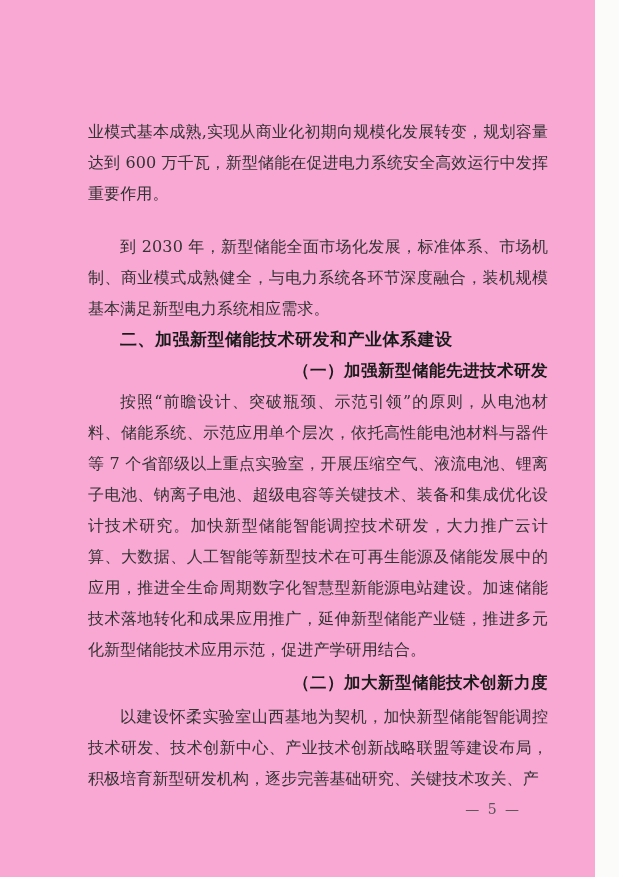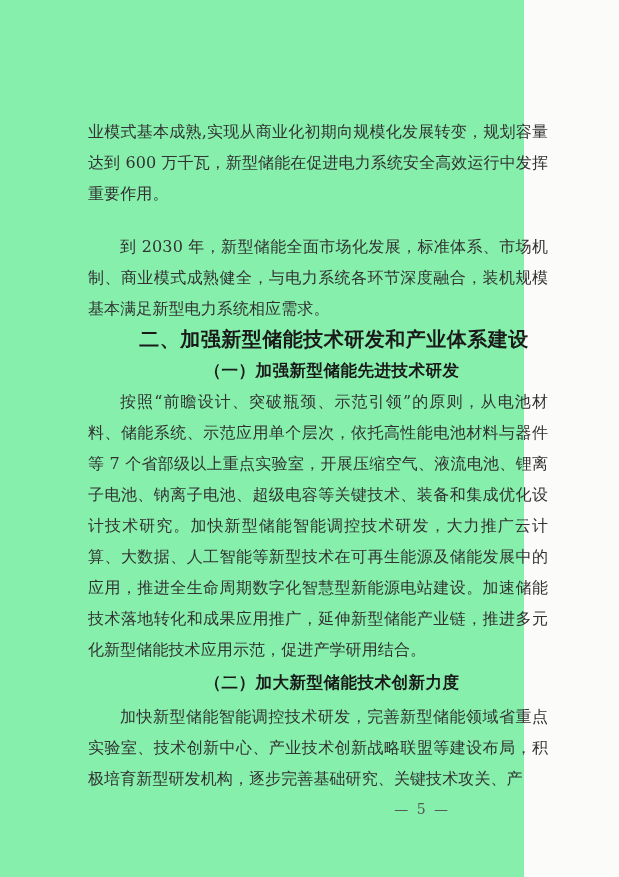--- a/index.html
+++ b/index.html
@@ -8,23 +8,23 @@
   }
   body {
     width: 619px;
     height: 877px;
     background: #fbfbfa;
     overflow: hidden;
     font-family: "DejaVu Serif", serif;
   }
   .page {
     position: relative;
-    width: 524px;
+    width: 595px;
     height: 877px;
-    background: #86efac;
+    background: #f9a8d4;
     box-sizing: border-box;
     padding: 116px 71px 0 88px;
     color: #333333;
   }
   .doc-body {
     width: 460px;
   }
   .para {
     margin: 0;
     font-size: 16px;
@@ -38,36 +38,36 @@
     text-indent: 32px;
   }
   .para.gap-top {
     margin-top: 22px;
   }
   .heading-1 {
     margin: 0;
     padding-left: 32px;
     font-family: "DejaVu Sans", sans-serif;
     font-weight: bold;
-    font-size: 20px;
+    font-size: 17px;
     line-height: 31px;
     letter-spacing: 0.5px;
     color: #1a1a1a;
-    text-align: center;
+    text-align: left;
   }
   .heading-2 {
     margin: 0;
     padding-left: 28px;
     font-family: "DejaVu Serif", serif;
     font-weight: bold;
     font-size: 16.5px;
     line-height: 31px;
     letter-spacing: 0.5px;
     color: #1a1a1a;
-    text-align: center;
+    text-align: right;
   }
   .heading-2.gap-top-sm {
     margin-top: 2px;
   }
   .para.gap-top-sm {
     margin-top: 3px;
   }
   .page-number {
     position: absolute;
     top: 799px;
@@ -90,18 +90,18 @@
     <p class="para indent gap-top">到 2030 年，新型储能全面市场化发展，标准体系、市场机制、商业模式成熟健全，与电力系统各环节深度融合，装机规模基本满足新型电力系统相应需求。</p>
 
     <h2 class="heading-1">二、加强新型储能技术研发和产业体系建设</h2>
 
     <h3 class="heading-2">（一）加强新型储能先进技术研发</h3>
 
     <p class="para indent">按照“前瞻设计、突破瓶颈、示范引领”的原则，从电池材料、储能系统、示范应用单个层次，依托高性能电池材料与器件等 7 个省部级以上重点实验室，开展压缩空气、液流电池、锂离子电池、钠离子电池、超级电容等关键技术、装备和集成优化设计技术研究。加快新型储能智能调控技术研发，大力推广云计算、大数据、人工智能等新型技术在可再生能源及储能发展中的应用，推进全生命周期数字化智慧型新能源电站建设。加速储能技术落地转化和成果应用推广，延伸新型储能产业链，推进多元化新型储能技术应用示范，促进产学研用结合。</p>
 
     <h3 class="heading-2 gap-top-sm">（二）加大新型储能技术创新力度</h3>
 
-    <p class="para indent gap-top-sm">加快新型储能智能调控技术研发，完善新型储能领域省重点实验室、技术创新中心、产业技术创新战略联盟等建设布局，积极培育新型研发机构，逐步完善基础研究、关键技术攻关、产</p>
+    <p class="para indent gap-top-sm">以建设怀柔实验室山西基地为契机，加快新型储能智能调控技术研发、技术创新中心、产业技术创新战略联盟等建设布局，积极培育新型研发机构，逐步完善基础研究、关键技术攻关、产</p>
 
   </div>
 
   <div class="page-number">— 5 —</div>
 </div>
 
 </body></html>

